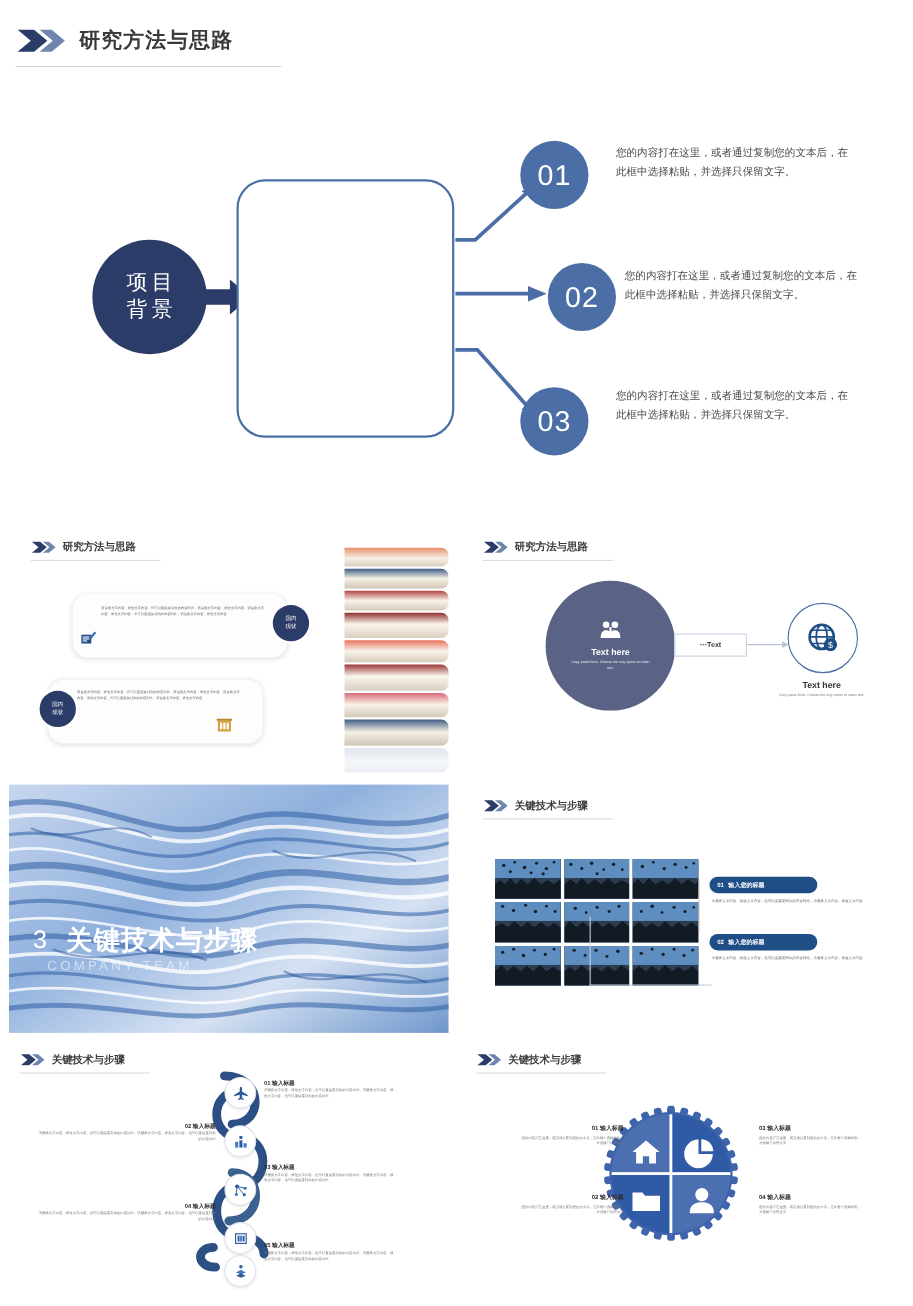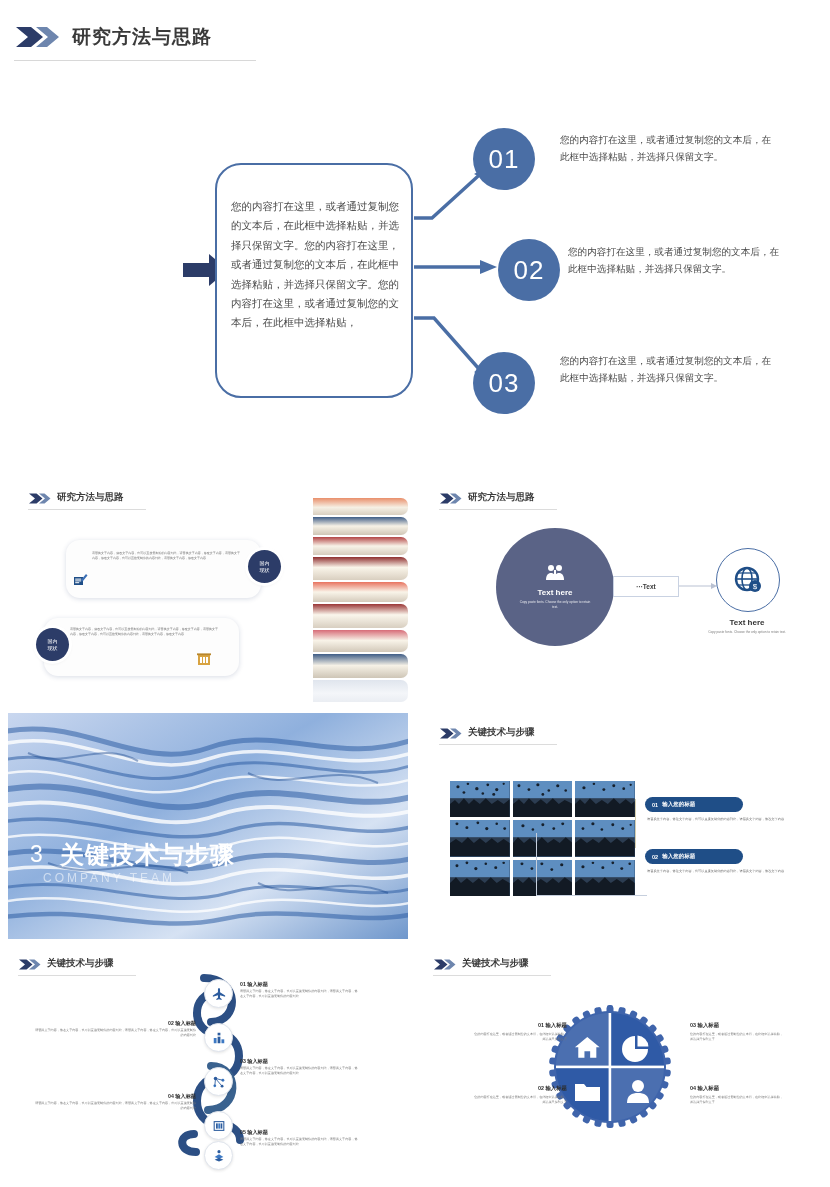--- a/index.html
+++ b/index.html
@@ -160,27 +160,30 @@
       <g stroke="#4a6ea5" stroke-width="3.4" fill="none">
         <path d="M414 218 L432 218 L487 168"></path>
         <path d="M414 267 L492 267"></path>
         <path d="M414 318 L434 318 L487 378"></path>
       </g>
       <polygon points="492,164 474,174 484,179" fill="#4a6ea5"></polygon>
       <polygon points="497,267 480,260 480,274" fill="#4a6ea5"></polygon>
       <polygon points="492,382 474,372 484,367" fill="#4a6ea5"></polygon>
     </svg>
 
+    <div class="circle-main">
+      <span>项目</span>
+      <span>背景</span>
+    </div>
 
     <svg class="stub-arrow" viewBox="0 0 46 36">
       <path d="M0 11 L26 11 L26 2 L45 18 L26 34 L26 25 L0 25 Z" fill="#2c3c68"></path>
     </svg>
 
     <div class="rrect"></div>
-    <div class="rrect-txt">您的内容打在这里，或者通过复制您的文本后，在此框中选择粘贴，并选择只保留文字。您的内容打在这里，或者通过复制您的文本后，在此框中选择粘贴，并选择只保留文字。您的内容打在这里，或者通过复制您的文本后，在此框中选择粘贴，</div>
 
     <div class="num num1">
         <span>01</span>
       </div>
     <div class="num num2">
         <span>02</span>
       </div>
     <div class="num num3">
         <span>03</span>
       </div>

